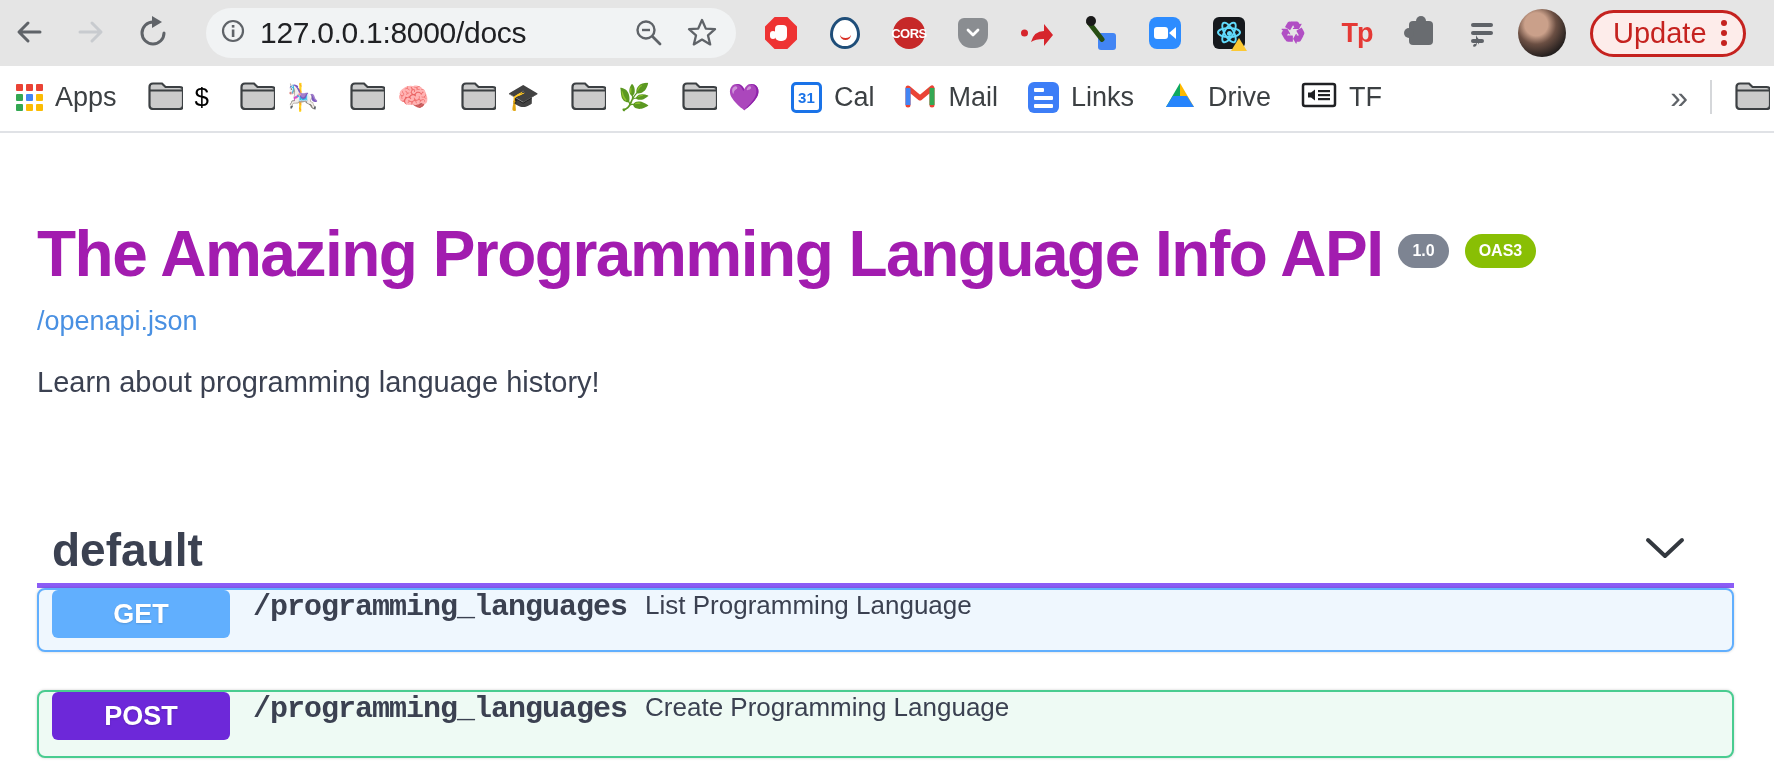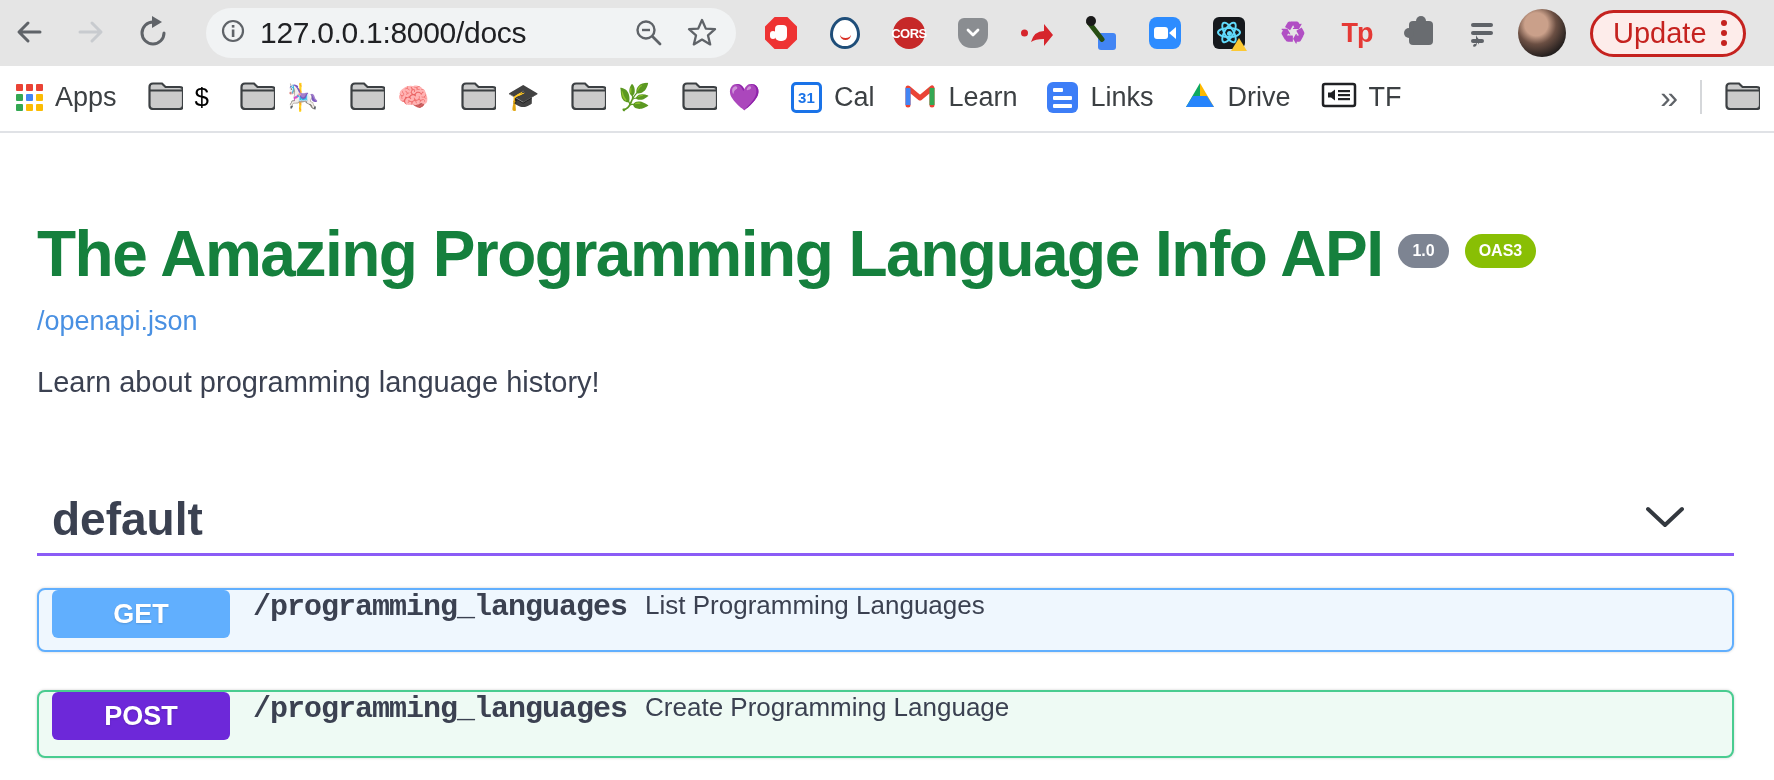--- a/index.html
+++ b/index.html
@@ -86,21 +86,21 @@
 
   .update-btn { margin-left:24px; height:47px; border-radius:24px; background:#fdecea;
     border:3px solid #c5221f; display:flex; align-items:center; padding:0 16px 0 20px; gap:14px;
     cursor:pointer; flex:0 0 auto; }
   .update-btn .lbl { font-size:29px; color:#c5221f; }
   .kebab { display:flex; flex-direction:column; gap:4px; }
   .kebab i { width:6px; height:6px; border-radius:50%; background:#c5221f; }
 
   
   .bookmarks { position:absolute; left:0; top:66px; width:1774px; height:62px;
-    display:flex; align-items:center; padding:0 14px 0 16px; background:#fff; }
+    display:flex; align-items:center; padding:0 4px 0 16px; background:#fff; }
   .bm-group { display:flex; align-items:center; gap:30px; }
   .bm-item { display:flex; align-items:center; gap:12px; cursor:pointer; flex:0 0 auto; }
   .bm-label { font-size:27px; color:#3c4043; white-space:nowrap; }
   .bm-glyph { font-size:26px; line-height:1; }
   .apps-grid { display:grid; grid-template-columns:repeat(3,7px); grid-template-rows:repeat(3,7px); gap:3px; }
   .apps-grid i { border-radius:1px; }
   .bm-right { margin-left:auto; display:flex; align-items:center; }
   .bm-overflow { font-size:32px; color:#5f6368; cursor:pointer; line-height:1; }
   .bm-divider { width:2px; height:34px; background:#d5d7da; margin:0 22px; }
 
@@ -108,33 +108,33 @@
     display:flex; align-items:center; justify-content:center; font-size:15px; font-weight:bold; color:#1a73e8; }
   .links-icon { width:31px; height:31px; background:#3d7ef7; border-radius:6px; position:relative; }
   .links-icon i { position:absolute; left:6px; height:4px; background:#fff; border-radius:1px; }
   .links-icon .a { top:6px; width:10px; } .links-icon .b { top:14px; width:19px; } .links-icon .c { top:22px; width:19px; }
 
   
   .chrome-border { position:absolute; left:0; top:131px; width:1774px; height:2px; background:#e0e2e6; }
 
   
   .api-title { position:absolute; left:37px; top:218px; display:flex; align-items:flex-start; gap:16px; }
-  .api-title .t { font-size:64px; font-weight:bold; color:#15803d; letter-spacing:-1.5px;
+  .api-title .t { font-size:64px; font-weight:bold; color:#a21caf; letter-spacing:-1.5px;
     line-height:1.15; white-space:nowrap;text-align:center; }
   .pill { margin-top:16px; height:34px; display:flex; align-items:center; padding:0 14px;
     border-radius:18px; color:#fff; font-size:16px; font-weight:bold; letter-spacing:0; }
   .pill.ver { background:#7d8492; }
   .pill.oas { background:#89bf04; }
 
   .spec-link { position:absolute; left:37px; top:306px; font-size:27px; color:#4990e2;
     text-decoration:none; cursor:pointer; }
   .api-desc { position:absolute; left:37px; top:366px; font-size:29px; color:#3b4151; }
 
-  .tag-section { position:absolute; left:37px; top:484px; width:1697px; height:72px;
-    border-bottom:3px solid #8b5cf6; display:flex; align-items:center; justify-content:space-between;
+  .tag-section { position:absolute; left:37px; top:516px; width:1697px; height:72px;
+    border-bottom:5px solid #8b5cf6; display:flex; align-items:center; justify-content:space-between;
     cursor:pointer; }
   .tag-name { font-size:46px; font-weight:bold; color:#3b4151; padding-left:15px; }
   .tag-chevron { margin-right:48px; }
 
   .ops { position:absolute; left:37px; top:588px; width:1697px; }
   .op-row { width:100%; border-radius:8px; display:flex; 
     box-shadow:0 0 3px rgba(0,0,0,.19); cursor:pointer; }
   .op-row.get { height:64px; border:2px solid #61affe; background:#eff7fe; }
   .op-row.post { height:68px; border:2px solid #49cc90; background:#eefaf4; margin-top:38px; }
   .method-badge { width:178px; height:48px; margin-left:13px; border-radius:6px;
@@ -358,21 +358,21 @@
     </div>
 
     <div class="bm-item">
       <span>
         <svg width="32" height="26" viewBox="0 0 32 26">
             <path d="M4 23 V6 l12 10 L28 6 v17" fill="none" stroke="#ea4335" stroke-width="5" stroke-linejoin="round" stroke-linecap="round"></path>
             <rect x="1.5" y="6" width="5" height="17" fill="#4285f4"></rect>
             <rect x="25.5" y="6" width="5" height="17" fill="#34a853"></rect>
           </svg>
       </span>
-      <span class="bm-label">Learn</span>
+      <span class="bm-label">Mail</span>
     </div>
 
     <div class="bm-item">
       <span class="links-icon">
           <i class="a"></i>
           <i class="b"></i>
           <i class="c"></i>
         </span>
       <span class="bm-label">Links</span>
     </div>
@@ -434,20 +434,20 @@
     <svg width="42" height="26" viewBox="0 0 42 26">
         <polyline points="4,5 21,21 38,5" fill="none" stroke="#33383f" stroke-width="4" stroke-linecap="round" stroke-linejoin="round"></polyline>
       </svg>
   </span>
 </div>
 
 <div class="ops">
   <div class="op-row get">
     <span class="method-badge">GET</span>
     <span class="op-path">/programming_languages</span>
-    <span class="op-summary">List Programming Languages</span>
+    <span class="op-summary">List Programming Language</span>
   </div>
   <div class="op-row post">
     <span class="method-badge">POST</span>
     <span class="op-path">/programming_languages</span>
     <span class="op-summary">Create Programming Language</span>
   </div>
 </div>
 
 </body></html>

